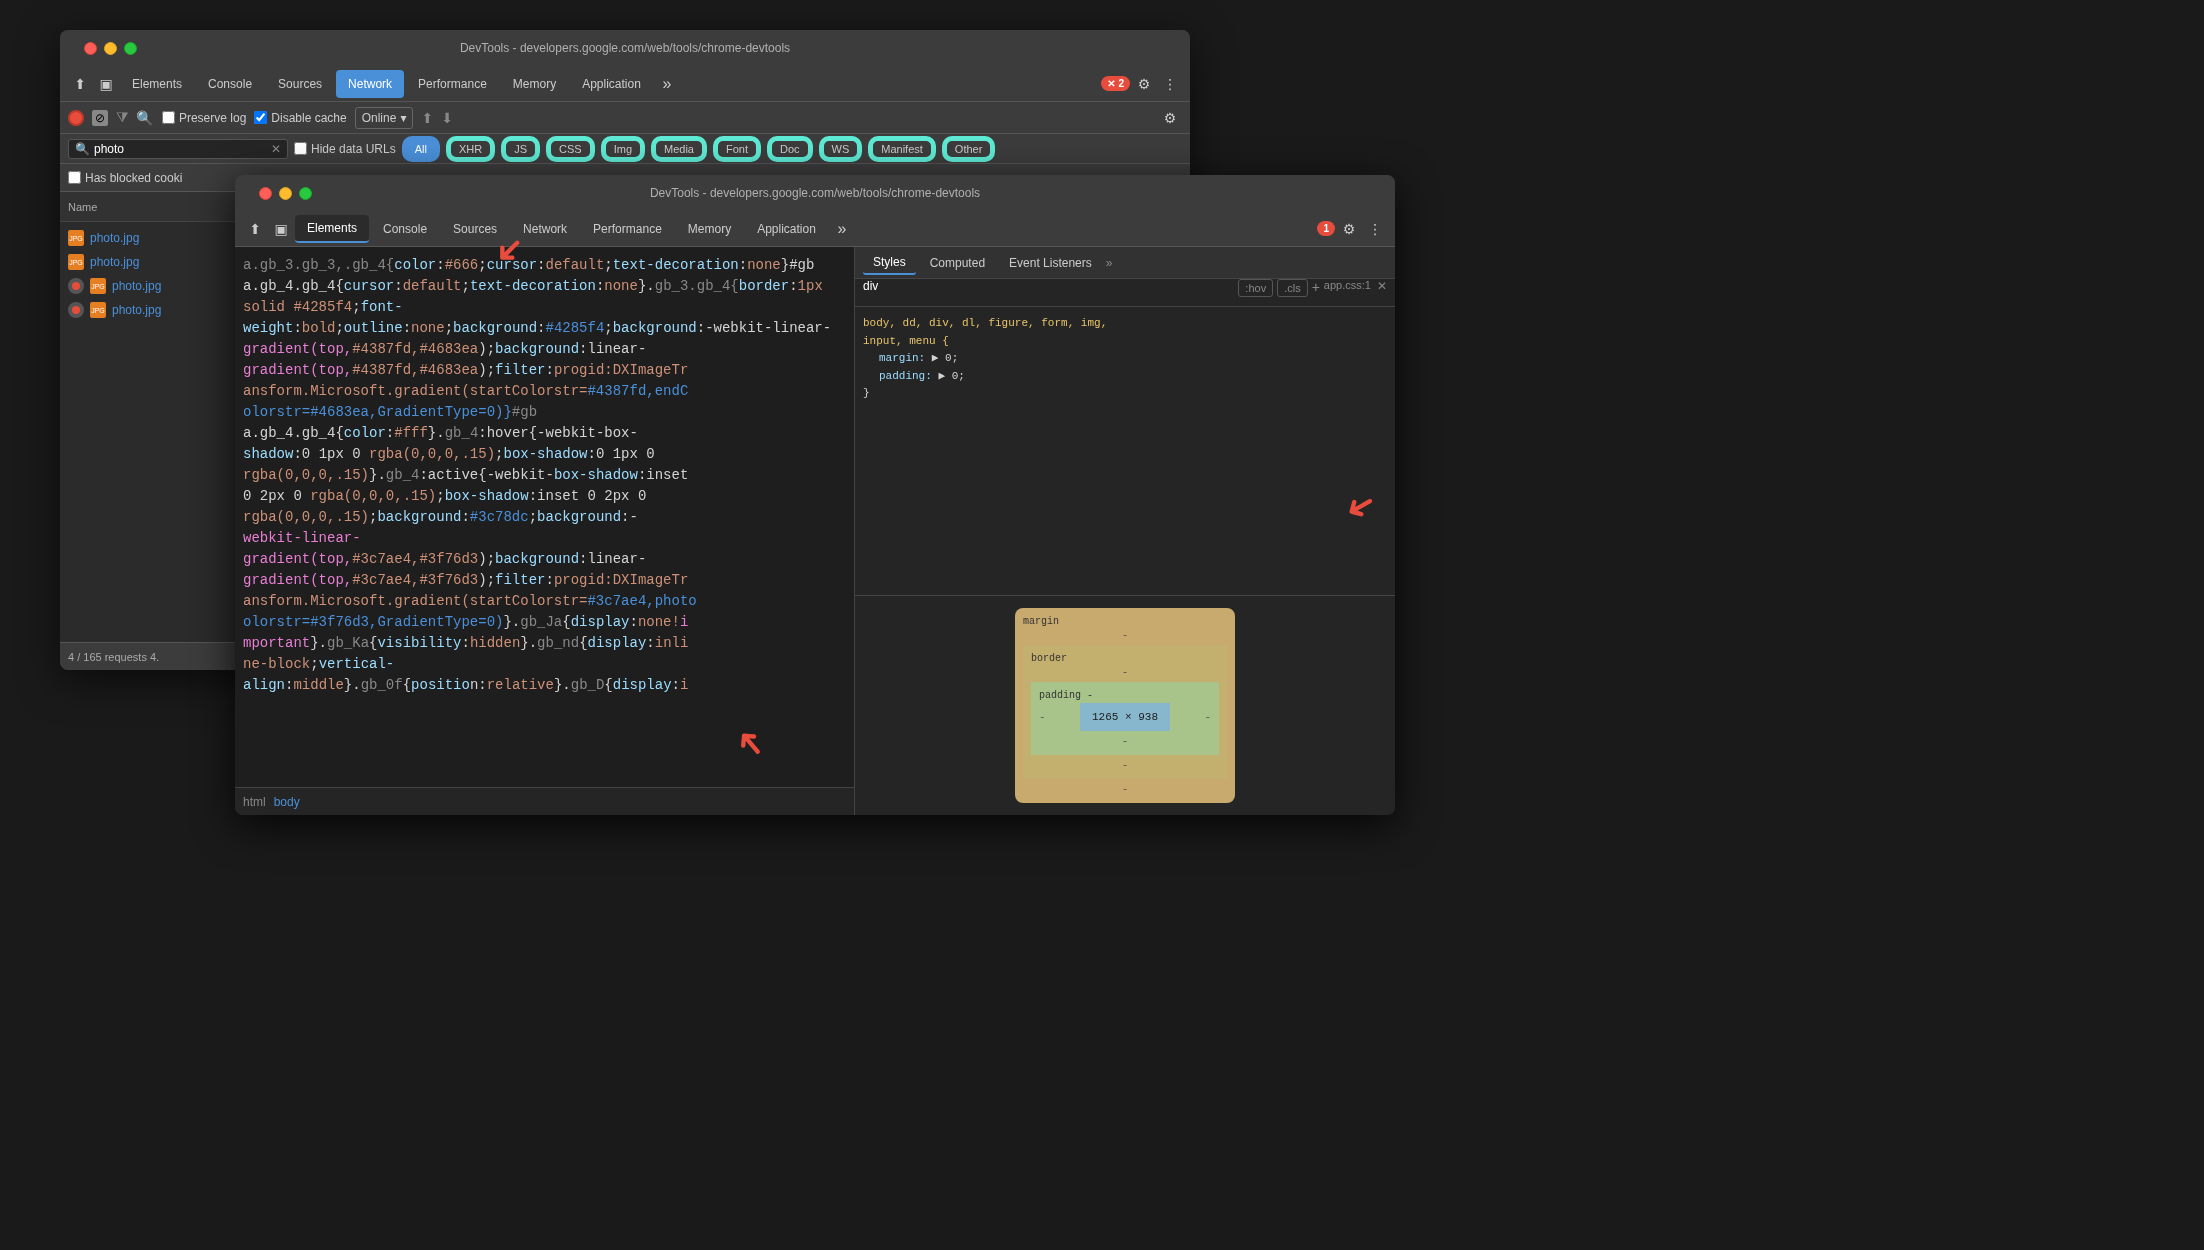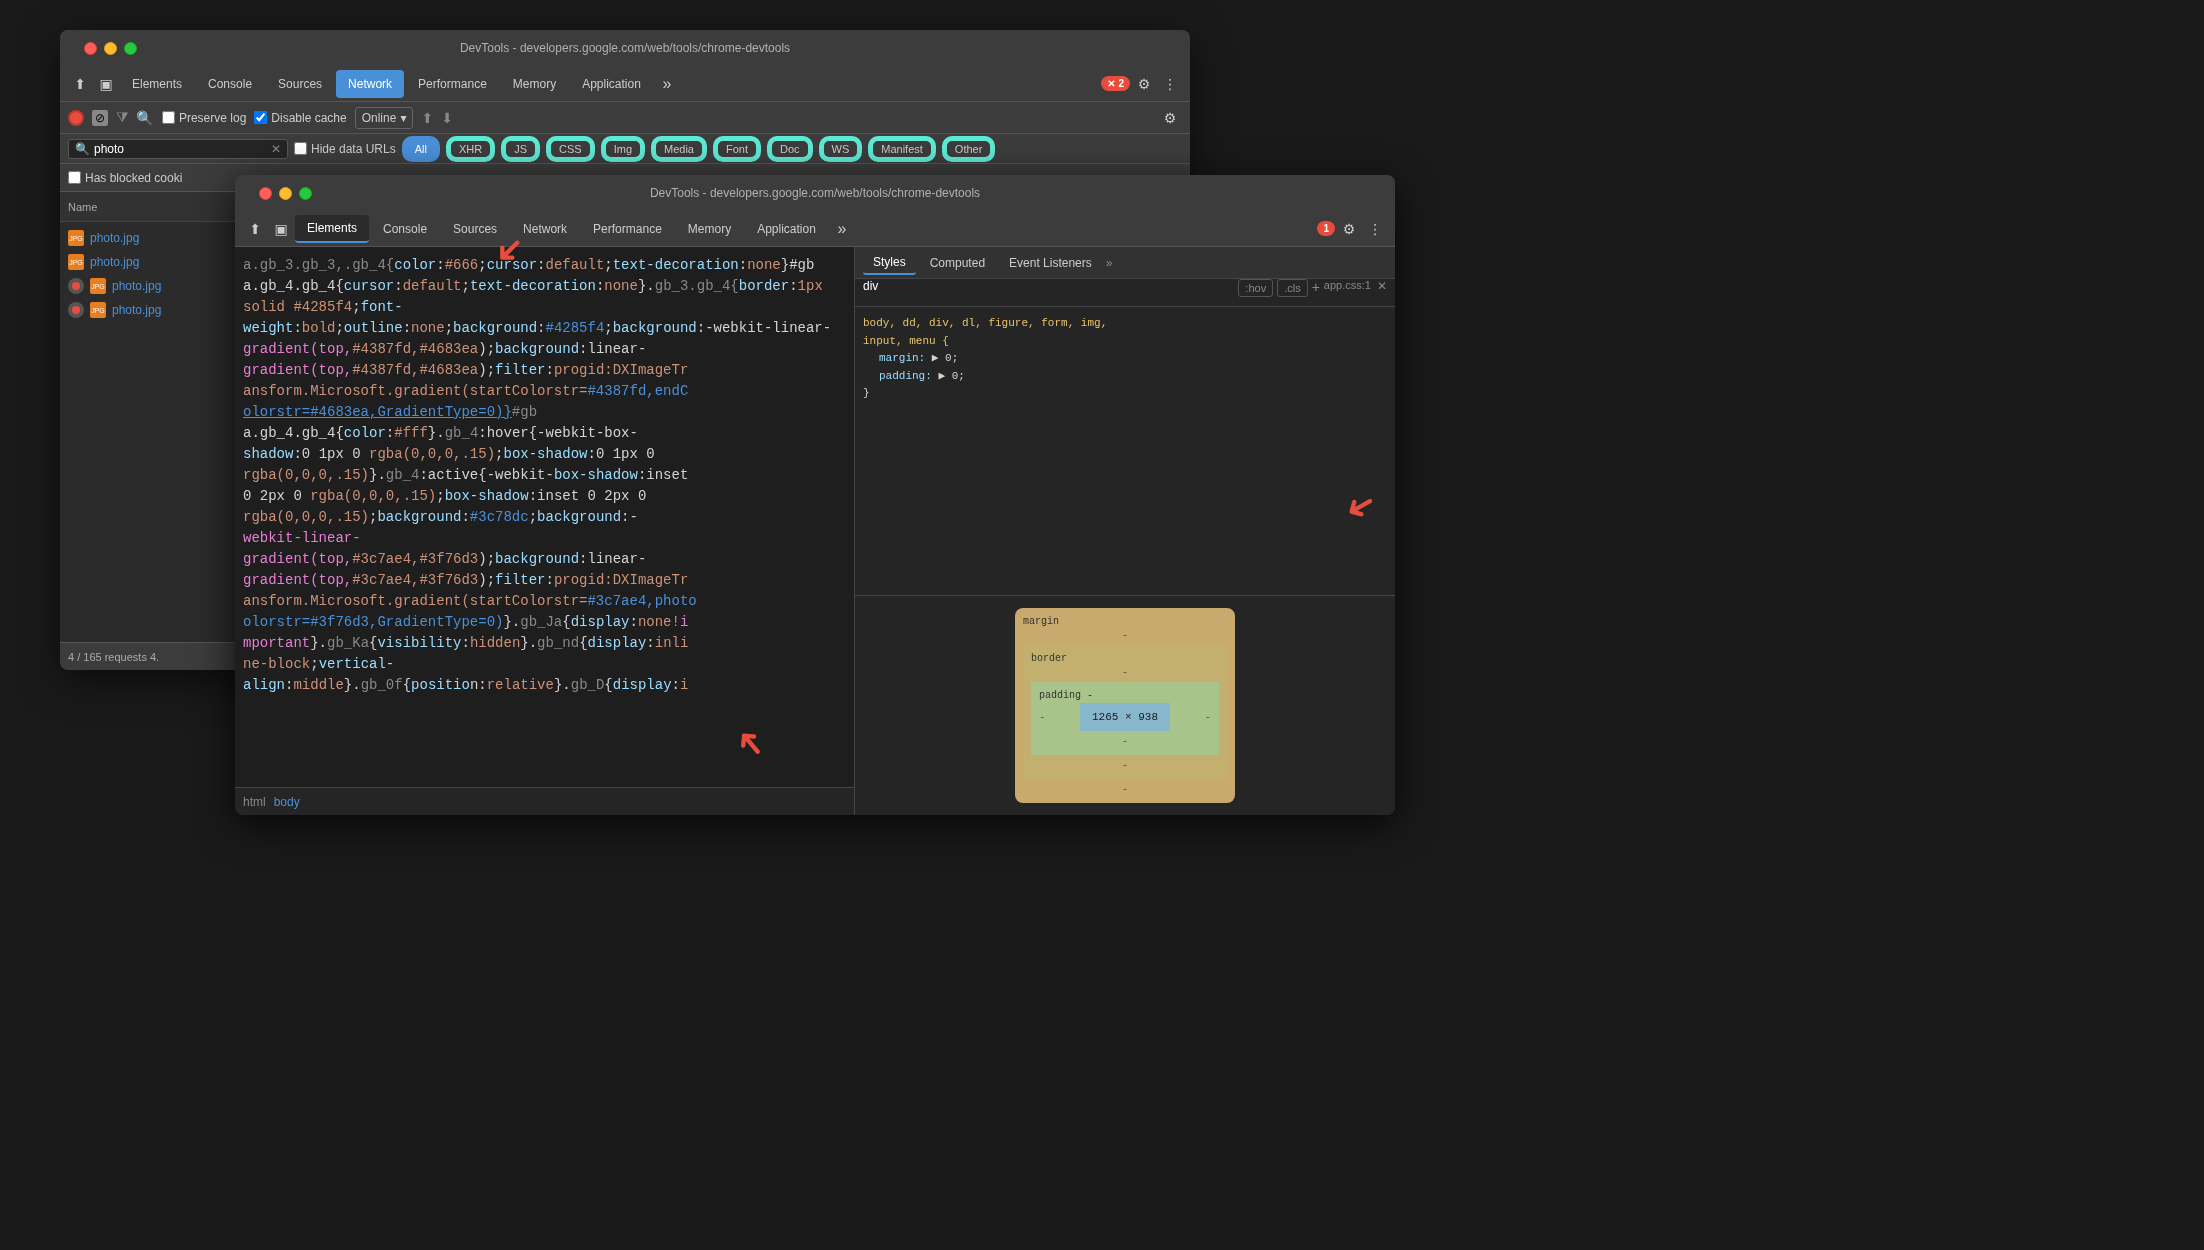--- a/index.html
+++ b/index.html
@@ -567,21 +567,21 @@
   </div>
 
   <div class="devtools-body">
 
     <div class="html-panel">
       <div class="html-content">
         <span style="color:#888;">a.gb_3.gb_3,.gb_4{</span><span style="color:#9cdcfe;">color</span><span style="color:#d4d4d4;">:</span><span style="color:#ce9178;">#666</span><span style="color:#d4d4d4;">;</span><span style="color:#9cdcfe;">cursor</span><span style="color:#d4d4d4;">:</span><span style="color:#ce9178;">default</span><span style="color:#d4d4d4;">;</span><span style="color:#9cdcfe;">text-decoration</span><span style="color:#d4d4d4;">:</span><span style="color:#ce9178;">none</span><span style="color:#d4d4d4;">}#gb a.gb_4.gb_4{</span><span style="color:#9cdcfe;">cursor</span><span style="color:#d4d4d4;">:</span><span style="color:#ce9178;">default</span><span style="color:#d4d4d4;">;</span><span style="color:#9cdcfe;">text-decoration</span><span style="color:#d4d4d4;">:</span><span style="color:#ce9178;">none</span><span style="color:#d4d4d4;">}.</span><span style="color:#888;">gb_3.gb_4{</span><span style="color:#9cdcfe;">border</span><span style="color:#d4d4d4;">:</span><span style="color:#ce9178;">1px solid #4285f4</span><span style="color:#d4d4d4;">;</span><span style="color:#9cdcfe;">font-weight</span><span style="color:#d4d4d4;">:</span><span style="color:#ce9178;">bold</span><span style="color:#d4d4d4;">;</span><span style="color:#9cdcfe;">outline</span><span style="color:#d4d4d4;">:</span><span style="color:#ce9178;">none</span><span style="color:#d4d4d4;">;</span><span style="color:#9cdcfe;">background</span><span style="color:#d4d4d4;">:</span><span style="color:#4a90d9;">#4285f4</span><span style="color:#d4d4d4;">;</span><span style="color:#9cdcfe;">background</span><span style="color:#d4d4d4;">:-webkit-linear-</span><br>
         <span style="color:#e87fd4;">gradient(top,</span><span style="color:#ce9178;">#4387fd,#4683ea</span><span style="color:#d4d4d4;">);</span><span style="color:#9cdcfe;">background</span><span style="color:#d4d4d4;">:linear-</span><br>
         <span style="color:#e87fd4;">gradient(top,</span><span style="color:#ce9178;">#4387fd,#4683ea</span><span style="color:#d4d4d4;">);</span><span style="color:#9cdcfe;">filter</span><span style="color:#d4d4d4;">:</span><span style="color:#ce9178;">progid:DXImageTr</span><br>
         <span style="color:#ce9178;">ansform.Microsoft.gradient(startColorstr=</span><span style="color:#4a90d9;">#4387fd,endC</span><br>
-        <span style="color:#4a90d9;text-decoration:underline;">olorstr=#4683ea,GradientType=0)}</span><span style="color:#888;">#gb</span><br>
+        <span style="color:#4a90d9;">olorstr=#4683ea,GradientType=0)}</span><span style="color:#888;">#gb</span><br>
         <span style="color:#d4d4d4;">a.gb_4.gb_4{</span><span style="color:#9cdcfe;">color</span><span style="color:#d4d4d4;">:</span><span style="color:#ce9178;">#fff</span><span style="color:#d4d4d4;">}.</span><span style="color:#888;">gb_4</span><span style="color:#d4d4d4;">:hover{-webkit-box-</span><br>
         <span style="color:#9cdcfe;">shadow</span><span style="color:#d4d4d4;">:0 1px 0 </span><span style="color:#ce9178;">rgba(0,0,0,.15)</span><span style="color:#d4d4d4;">;</span><span style="color:#9cdcfe;">box-shadow</span><span style="color:#d4d4d4;">:0 1px 0 </span><br>
         <span style="color:#ce9178;">rgba(0,0,0,.15)</span><span style="color:#d4d4d4;">}.</span><span style="color:#888;">gb_4</span><span style="color:#d4d4d4;">:active{-webkit-</span><span style="color:#9cdcfe;">box-shadow</span><span style="color:#d4d4d4;">:inset</span><br>
         <span style="color:#d4d4d4;">0 2px 0 </span><span style="color:#ce9178;">rgba(0,0,0,.15)</span><span style="color:#d4d4d4;">;</span><span style="color:#9cdcfe;">box-shadow</span><span style="color:#d4d4d4;">:inset 0 2px 0</span><br>
         <span style="color:#ce9178;">rgba(0,0,0,.15)</span><span style="color:#d4d4d4;">;</span><span style="color:#9cdcfe;">background</span><span style="color:#d4d4d4;">:</span><span style="color:#4a90d9;">#3c78dc</span><span style="color:#d4d4d4;">;</span><span style="color:#9cdcfe;">background</span><span style="color:#d4d4d4;">:-</span><br>
         <span style="color:#e87fd4;">webkit-linear-</span><br>
         <span style="color:#e87fd4;">gradient(top,</span><span style="color:#ce9178;">#3c7ae4,#3f76d3</span><span style="color:#d4d4d4;">);</span><span style="color:#9cdcfe;">background</span><span style="color:#d4d4d4;">:linear-</span><br>
         <span style="color:#e87fd4;">gradient(top,</span><span style="color:#ce9178;">#3c7ae4,#3f76d3</span><span style="color:#d4d4d4;">);</span><span style="color:#9cdcfe;">filter</span><span style="color:#d4d4d4;">:</span><span style="color:#ce9178;">progid:DXImageTr</span><br>
         <span style="color:#ce9178;">ansform.Microsoft.gradient(startColorstr=</span><span style="color:#4a90d9;">#3c7ae4,photo</span><br>
         <span style="color:#4a90d9;">olorstr=#3f76d3,GradientType=0)</span><span style="color:#d4d4d4;">}.</span><span style="color:#888;">gb_Ja</span><span style="color:#d4d4d4;">{</span><span style="color:#9cdcfe;">display</span><span style="color:#d4d4d4;">:</span><span style="color:#ce9178;">none!</span><span style="color:#e87fd4;">i</span><br>

